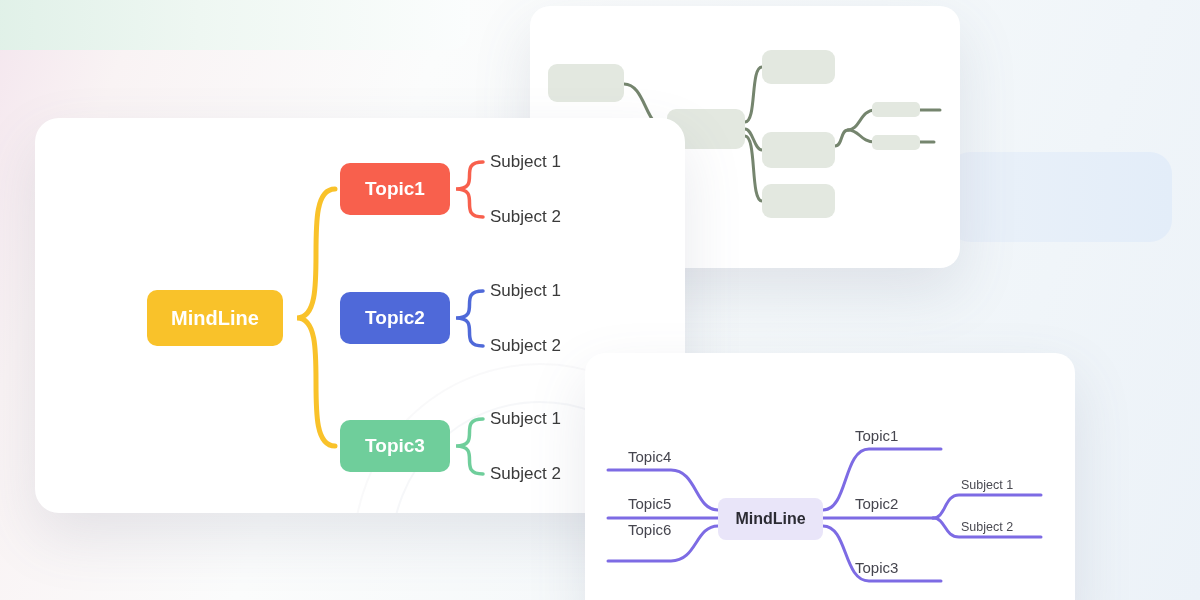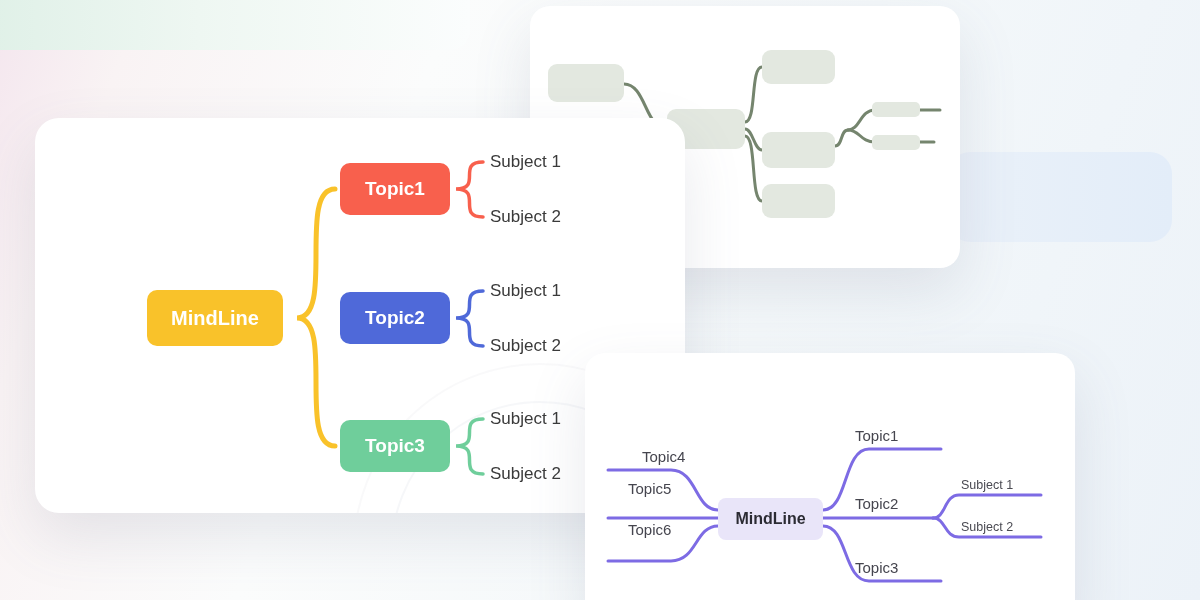--- a/index.html
+++ b/index.html
@@ -120,22 +120,22 @@
       <path d="M 238 157 C 263 157 258 96 284 96 L 356 96"></path>
       <path d="M 238 165 L 348 165"></path>
       <path d="M 348 165 C 361 165 359 142 374 142 L 456 142"></path>
       <path d="M 348 165 C 361 165 359 184 374 184 L 456 184"></path>
       <path d="M 238 173 C 263 173 258 228 284 228 L 356 228"></path>
     </g>
   </svg>
 
   <div class="center-node">MindLine</div>
 
-  <div class="rlabel" style="left:57px;  top:94px">Topic4</div>
-  <div class="rlabel" style="left:43px;  top:126px">Topic5</div>
+  <div class="rlabel" style="left:43px;  top:94px">Topic4</div>
+  <div class="rlabel" style="left:43px;  top:141px">Topic5</div>
   <div class="rlabel" style="left:43px;  top:167px">Topic6</div>
 
   <div class="rlabel" style="left:270px; top:73px">Topic1</div>
   <div class="rlabel" style="left:270px; top:141px">Topic2</div>
   <div class="rlabel" style="left:270px; top:205px">Topic3</div>
 
   <div class="rlabel rsub" style="left:376px; top:123px">Subject 1</div>
   <div class="rlabel rsub" style="left:376px; top:165px">Subject 2</div>
 </section>
 

